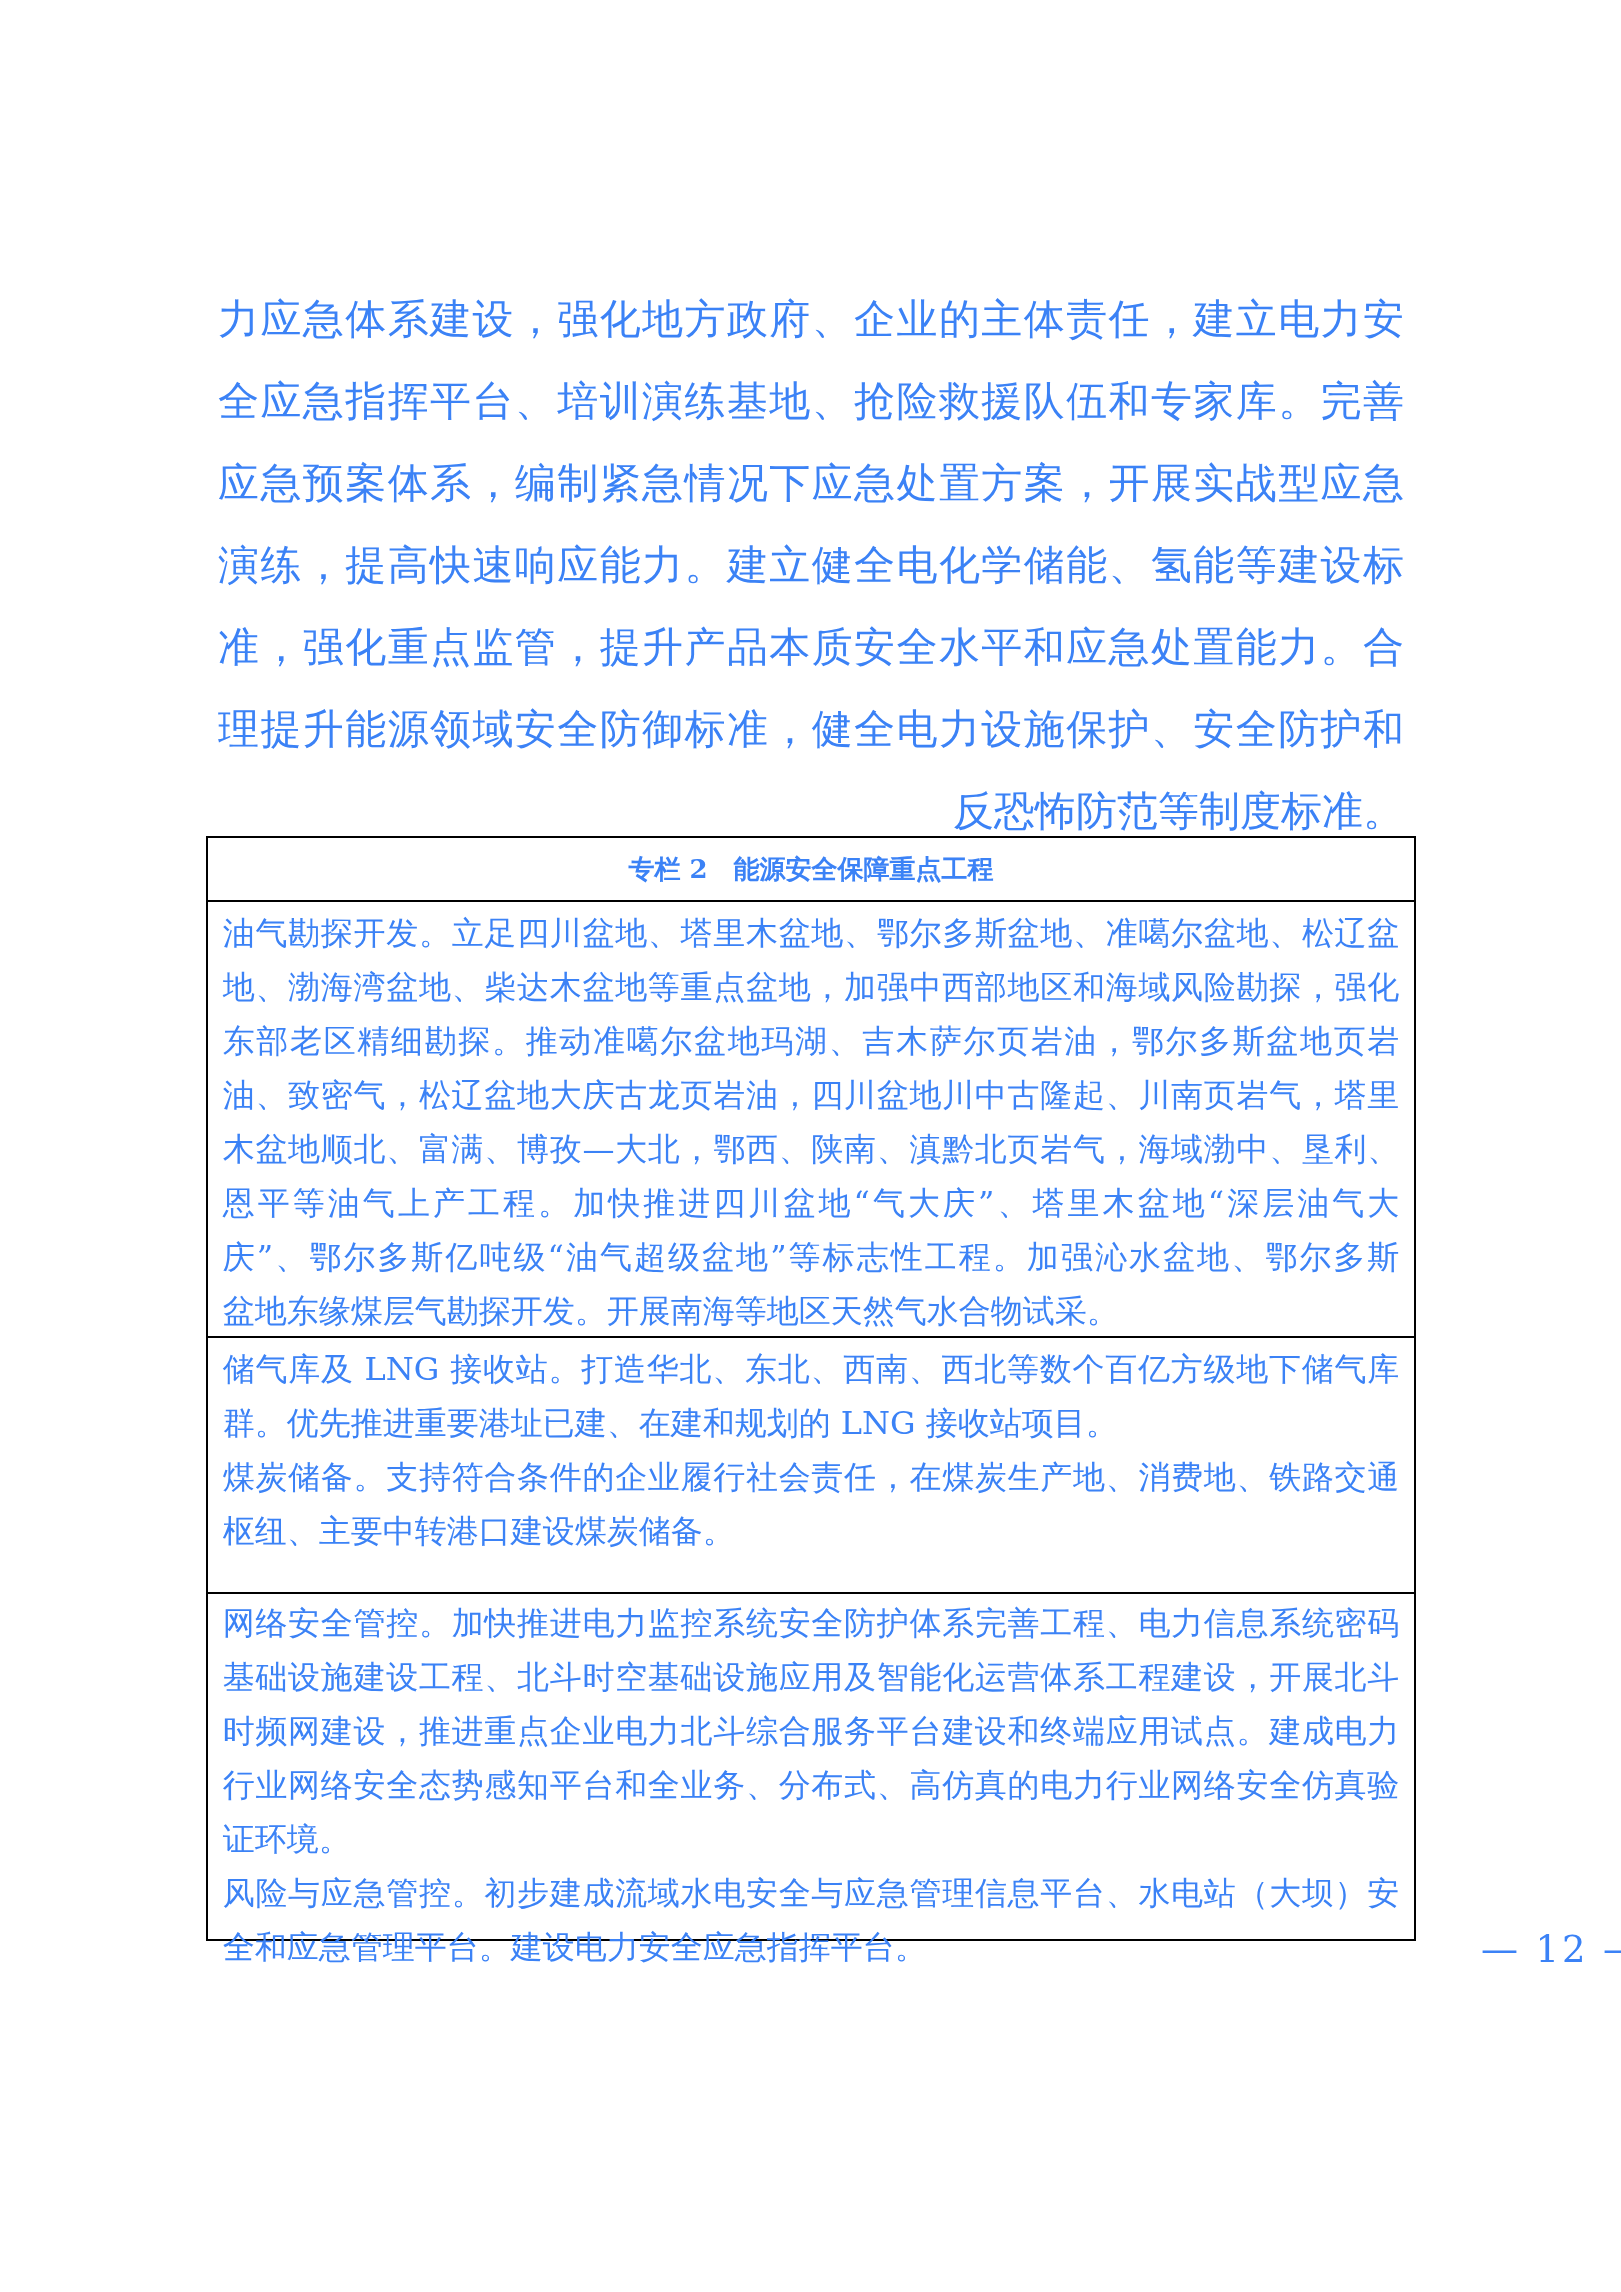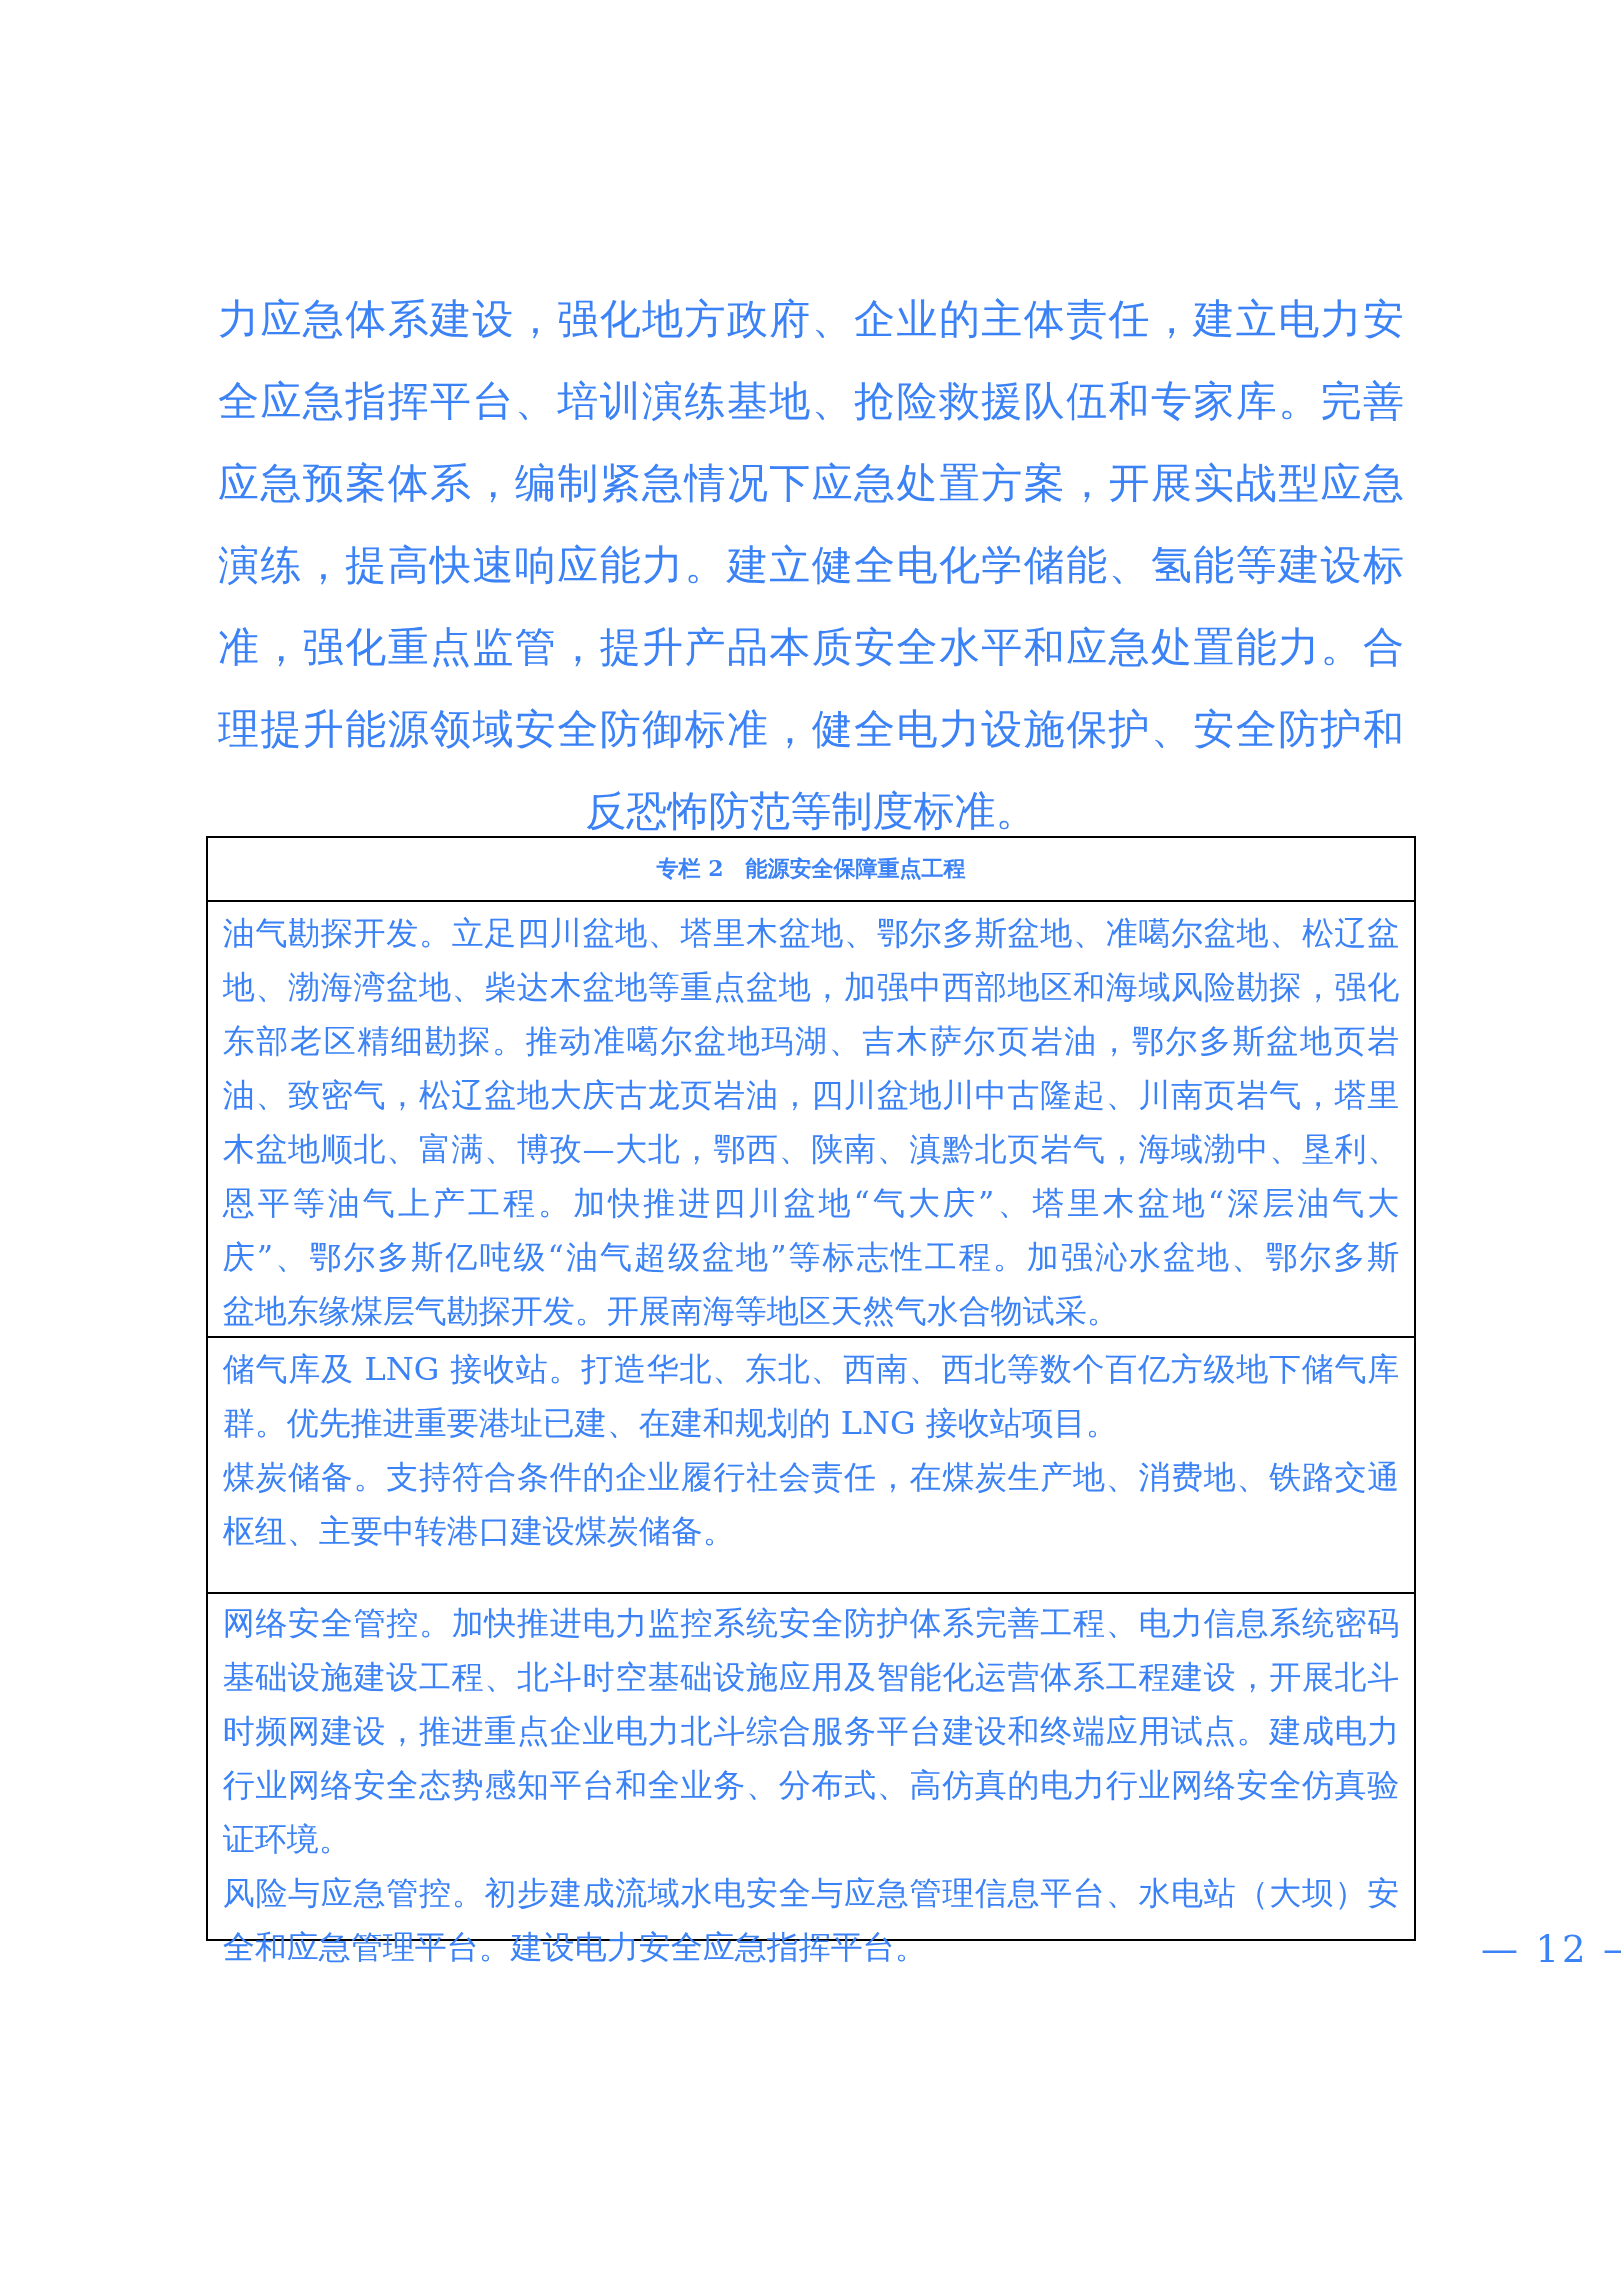--- a/index.html
+++ b/index.html
@@ -16,21 +16,21 @@
 
   
   .para {
     position: absolute;
     left: 218px;
     top: 278px;
     width: 1186px;
     font-size: 41px;
     line-height: 82px;
   }
-  .pline { text-align: center; }
+  .pline { text-align: right; }
   .just {
     text-align: justify;
     text-align-last: justify;
     text-justify: inter-character;
   }
 
   
   .box {
     position: absolute;
     left: 206px;
@@ -41,21 +41,21 @@
     box-sizing: border-box;
     font-size: 32px;
   }
   .box-title {
     height: 62px;
     border-bottom: 2px solid #000000;
     display: flex;
     align-items: center;
     justify-content: center;
     font-weight: bold;
-    font-size: 22px;
+    font-size: 26px;
   }
   .box-row {
     box-sizing: border-box;
     padding: 3.9px 14.7px 0 14.7px;
     line-height: 54px;
     overflow: hidden;
   }
   .box-row.bordered { border-bottom: 2px solid #000000; }
   .row-a { height: 436px; }
   .row-b { height: 256px; }

